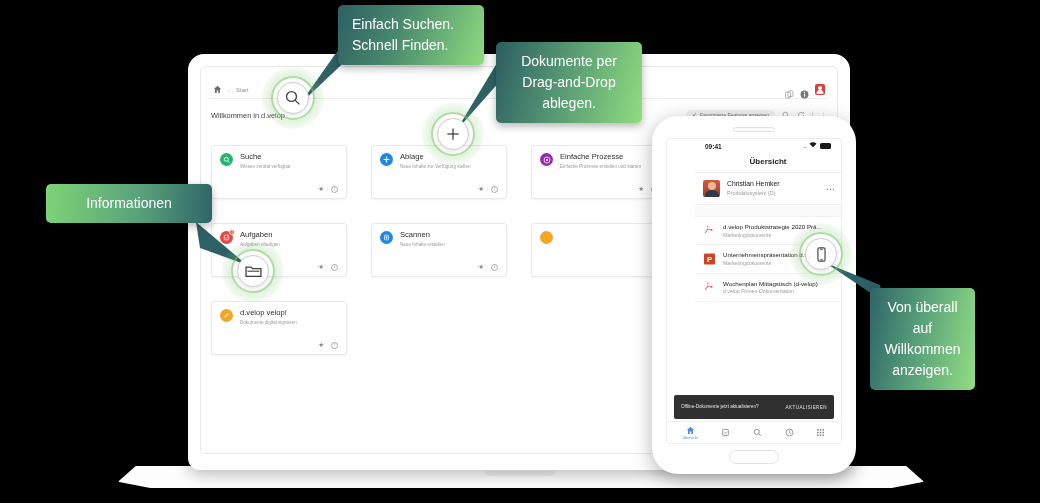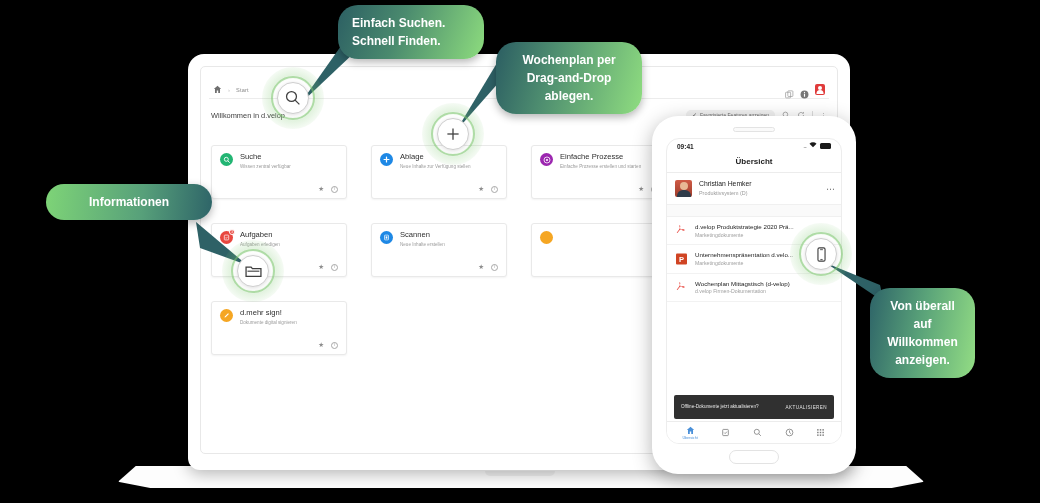--- a/index.html
+++ b/index.html
@@ -70,21 +70,21 @@
     font-size:4.5px; color:#a8a8a8; line-height:1; }
 
   
   .phone{ position:absolute; left:652px; top:116px; width:204px; height:358px;
     background:#ffffff; border-radius:26px; box-shadow:0 5px 20px rgba(0,0,0,.3); }
   .phone-speaker{ position:absolute; left:50%; top:11px; transform:translateX(-50%);
     width:42px; height:5px; border:1px solid #e3e3e3; border-radius:3px; background:#fafafa; }
   .phone-home{ position:absolute; left:50%; bottom:10px; transform:translateX(-50%);
     width:50px; height:14px; border:1px solid #e3e3e3; border-radius:8px; background:#fff; }
   .phone-screen{ position:absolute; left:14px; top:22px; width:176px; height:306px;
-    background:#fff; border-radius:13px; overflow:hidden; border:1px solid #ededed; }
+    background:#fff; border-radius:4px; overflow:hidden; border:1px solid #ededed;padding-left:28px; }
 
   .ph-status{ height:14px; display:flex; align-items:center; padding:0 10px; }
   .ph-time{ font-size:6.5px; font-weight:bold; color:#1a1a1a; }
   .ph-stat-r{ margin-left:auto; display:flex; align-items:center; gap:3px; }
   .ph-dots{ font-size:6px; color:#555; letter-spacing:-1px; }
   .ph-wifi{ font-size:6.5px; color:#222; line-height:1; }
   .ph-batt{ width:11px; height:5.5px; border-radius:1.5px; background:#1a1a1a; }
 
   .ph-title{ text-align:center; font-size:8px; font-weight:bold; color:#222;
     padding:4px 0 6px; border-bottom:1px solid #ececec; }
@@ -135,22 +135,22 @@
     background:radial-gradient(circle, rgba(126,200,112,.00) 42%, rgba(126,200,112,.22) 52%, rgba(126,200,112,.05) 74%, rgba(255,255,255,0) 80%); }
   .hs-r2{ position:absolute; inset:9px; border-radius:50%;
     border:2px solid rgba(122,196,108,.55); }
   .hs-r1{ position:absolute; inset:15px; border-radius:50%;
     background:#ffffff; border:1.5px solid #cfcfcf;
     box-shadow:0 1px 4px rgba(0,0,0,.13);
     display:flex; align-items:center; justify-content:center; }
   .hs-r1 svg{ display:block; }
 
   
-  .callout{ position:absolute; border-radius:20px; padding:9px 14px;
-    color:#fff; font-weight:bold; font-size:12px; line-height:1.5;
+  .callout{ position:absolute; border-radius:5px; padding:9px 14px;
+    color:#fff; font-weight:normal; font-size:14px; line-height:1.5;
     box-shadow:0 3px 9px rgba(0,0,0,.3); }
   .c-tl{ background:linear-gradient(110deg,#2c5f63 0%,#4a8a6e 42%,#8ddc7e 100%); }
   .c-tr{ background:linear-gradient(105deg,#2b5d62 0%,#4f8f70 38%,#8fdd80 100%); }
   .c-l { background:linear-gradient(95deg,#7ed477 0%,#57a07a 58%,#2e6468 100%); }
   .c-br{ background:linear-gradient(100deg,#2e6468 0%,#5aa379 48%,#93dd84 100%); }
   svg.tail-svg{ position:absolute; overflow:visible; }
 </style>
 </head>
 <body>
 
@@ -343,21 +343,21 @@
       </div>
 
       <div class="card">
         <div class="card-head">
           <span class="card-ic" style="background:#f5a623">
             <svg width="7" height="7" viewBox="0 0 16 16">
                 <path d="M11.6 2.6 13.4 4.4 6 11.8l-2.6.8.8-2.6z" fill="#fff"></path>
               </svg>
           </span>
           <span>
-            <div class="card-title">d.mehr sign!</div>
+            <div class="card-title">d.velop velop!</div>
             <div class="card-sub">Dokumente digital signieren</div>
           </span>
         </div>
         <div class="card-foot">
           <span class="cf-star">★</span>
           <span class="cf-info">i</span>
         </div>
       </div>
     </div>
   </div>
@@ -531,21 +531,21 @@
         </svg>
     </span>
   </div>
 
   <div class="callout c-tl" style="left:338px; top:5px; width:146px;">
     <div>Einfach Suchen.</div>
     <div>Schnell Finden.</div>
   </div>
 
   <div class="callout c-tr" style="left:496px; top:42px; width:146px; text-align:center;">
-    <div>Wochenplan per</div>
+    <div>Dokumente per</div>
     <div>Drag-and-Drop ablegen.</div>
   </div>
 
   <div class="callout c-l" style="left:46px; top:184px; width:166px; text-align:center;">
     <div>Informationen</div>
   </div>
 
   <div class="callout c-br" style="left:870px; top:288px; width:105px; text-align:center;">
     <div>Von überall</div>
     <div>auf Willkommen</div>

